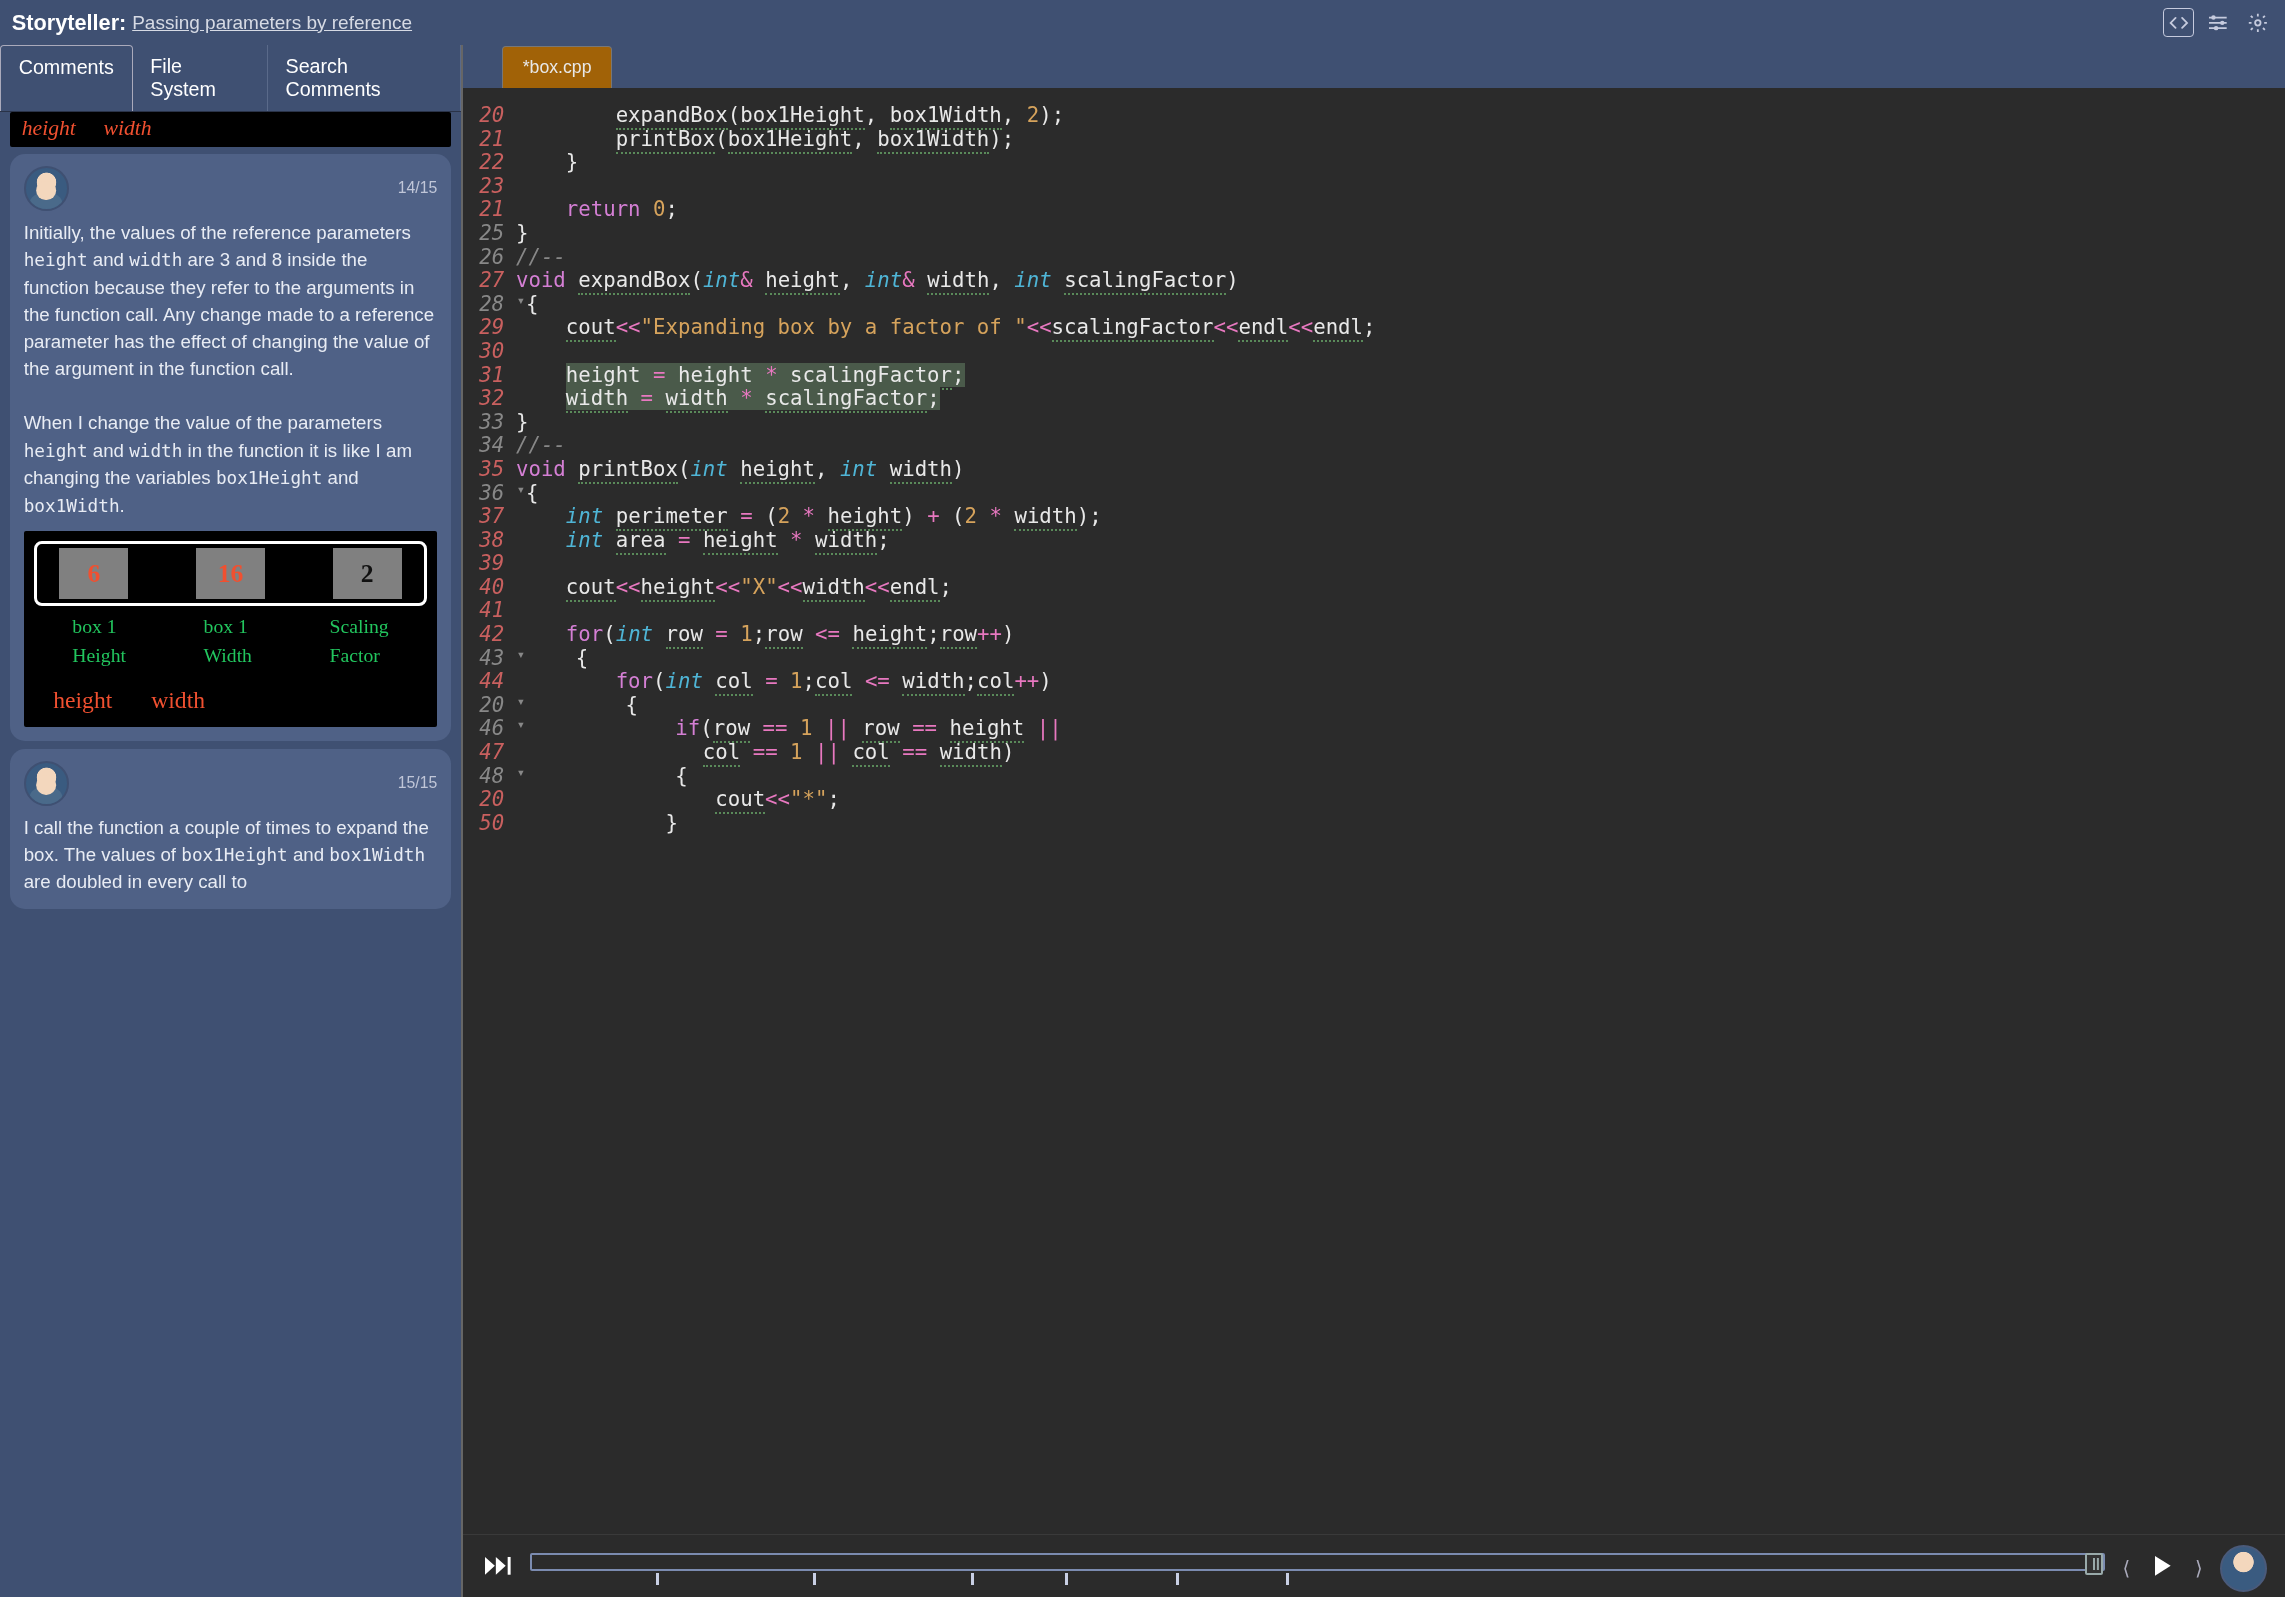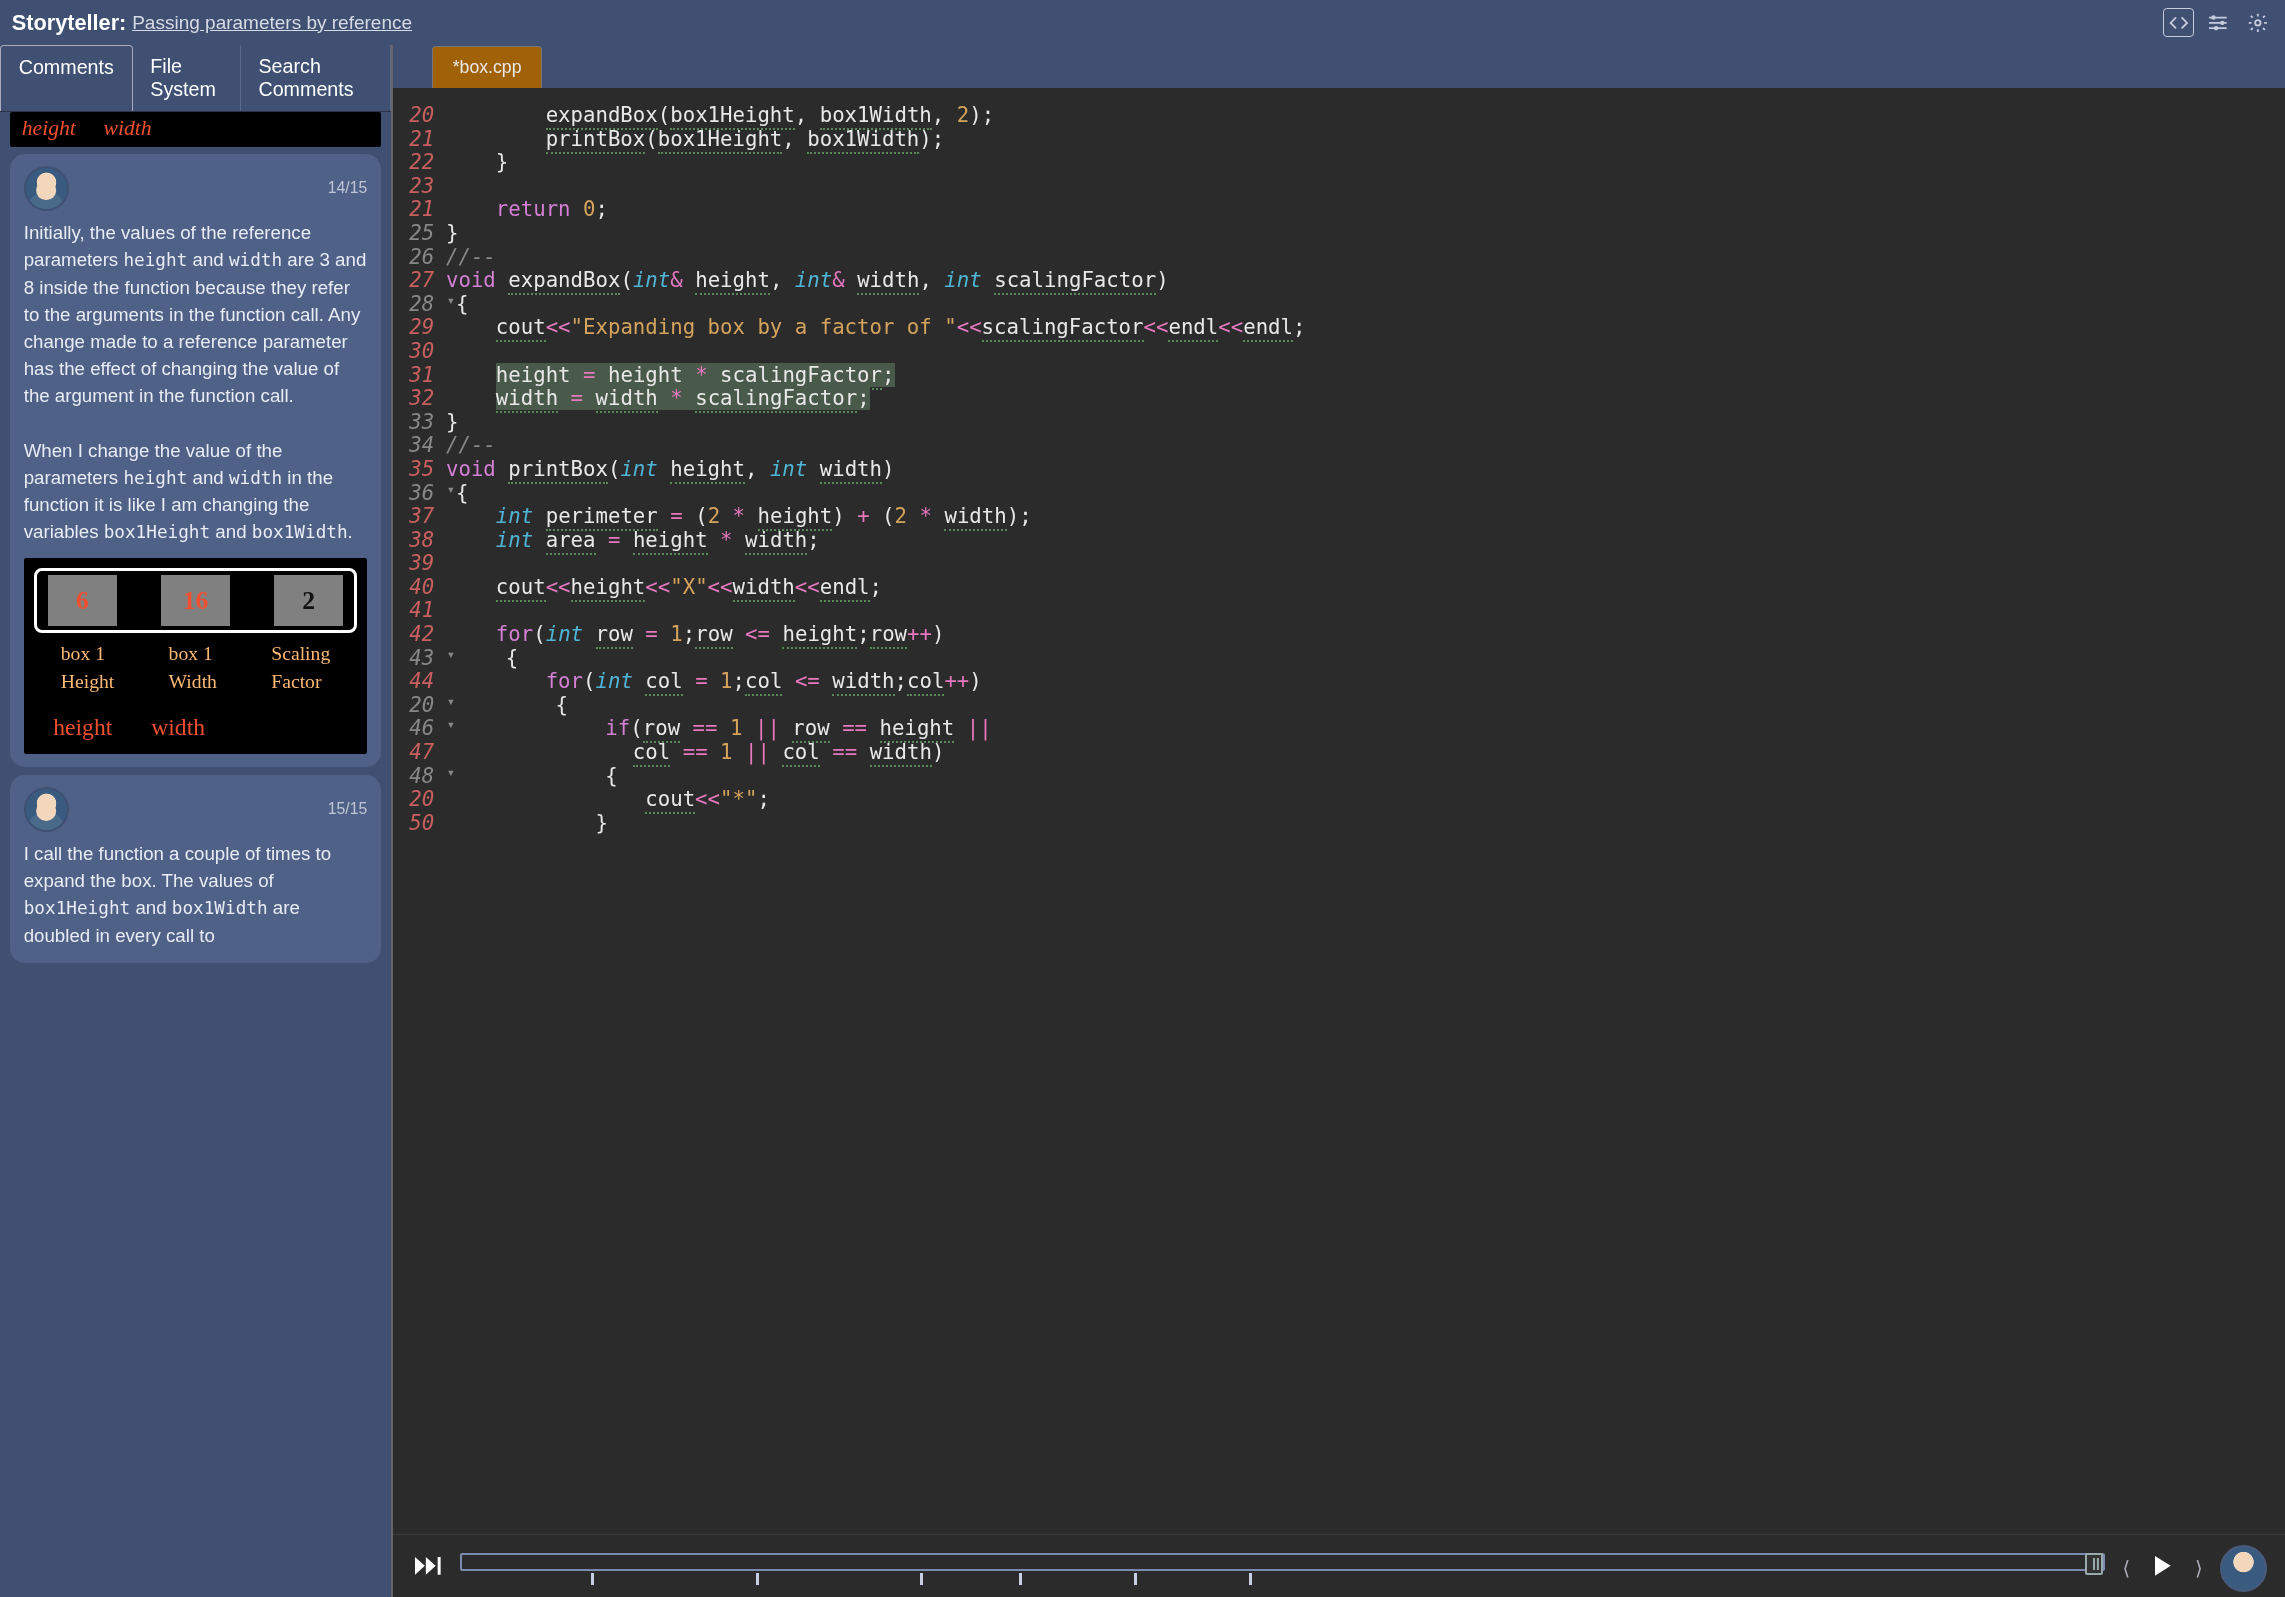--- a/index.html
+++ b/index.html
@@ -12,42 +12,42 @@
   .header-title { font-weight: 600; font-size: 21.7px; }
   .header-subtitle { font-size: 19px; margin-left: 5.9px; font-weight: 400; color: #d6dae4; text-decoration: underline; }
   .header-icons { margin-left: auto; display: flex; gap: 7.9px; align-items: center; }
   .icon-btn { width: 31.5px; height: 29.6px; border: 1.5px solid #c6cbde; border-radius: 3.9px; display:flex; align-items:center; justify-content:center; cursor:pointer; color:#c6cbde; background:transparent;}
   .icon-btn.noborder { border:none; }
   
   
   .split { display: flex; flex: 1; min-height: 0; background:#3f5072; }
   
   
-  .left { width: 393px; background: #3f5072; display: flex; flex-direction: column; border-right: 2px solid #666; }
+  .left { width: 463px; background: #3f5072; display: flex; flex-direction: column; border-right: 2px solid #666; }
   .tabs-left { display: flex; background: #3f5072; border-bottom: 1px solid #2a3348; }
   .tab-left { padding: 9.9px 17.7px; font-size: 19.7px; color: #fff; cursor: pointer; border-right: 1px solid #5a6a8a; }
   .tab-left.active { border: 1px solid #aab; border-bottom:none; border-top-left-radius:3.9px; border-top-right-radius:3.9px; }
   .comments-scroll { flex:1; overflow-y:auto; padding: 0 0 9.9px 0; }
   
   .frag-img { background:#000; margin: 0 9.9px 7.9px 9.9px; border-radius:2px; padding:3.9px 11.8px 5.9px 11.8px; color:#f05030; font-style:italic; font-family: "Segoe Script", cursive; font-size:21.7px; }
   .frag-img .sp { display:inline-block; width:27.6px; }
   
   .comment-card { background:#4f6186; margin: 7.9px 9.9px; border-radius:15px; padding: 11.8px 13.8px 13.8px 13.8px; position:relative; color:#e8ecf4; font-size:18.7px; line-height:1.45; }
   .avatar { width:45px; height:45px; border-radius:50%; border:2px solid #3f5072; background: radial-gradient(circle at 50% 35%, #f3d7bd 0%, #f3d7bd 28%, #3a5b80 30%, #3a5b80 100%); position:relative; overflow:hidden; display:inline-block;}
   .avatar::after{content:"";position:absolute;left:50%;top:30%;width:19.7px;height:19.7px;border-radius:50%;background:#f3d7bd;transform:translateX(-50%);}
   .avatar::before{content:"";position:absolute;left:50%;bottom:-5.9px;width:33px;height:23.6px;border-radius:50% 50% 0 0;background:#4a6a8a;transform:translateX(-50%);}
   .comment-head { display:flex; align-items:center; justify-content:space-between; margin-bottom:7.9px;}
   .count { font-size:15.8px; color:#c0c6d8; }
   .mono { font-family: ui-monospace, SFMono-Regular, Menlo, monospace; font-size:17.7px; }
   
   .sketch { background:#000; border-radius:2px; padding:9.9px; margin-top:11.8px; }
   .sketch-row { border:3.9px solid #fff; border-radius:7.9px; height:65px; display:flex; align-items:stretch; padding:3.9px; gap:29.6px; justify-content:space-around; }
   .cell { background:#808080; flex:0 0 69px; display:flex; align-items:center; justify-content:center; color:#f05030; font-family:"Segoe Script", cursive; font-size:25.6px; font-weight:600; }
   .cell.blkv { color:#111; }
-  .labels { display:flex; justify-content:space-around; color:#fdba74; font-family:"Segoe Script", cursive; font-size:19.7px; margin-top:5.9px; }
+  .labels { display:flex; justify-content:space-around; color:#22c55e; font-family:"Segoe Script", cursive; font-size:19.7px; margin-top:5.9px; }
   .labels2 { display:flex; gap:39px; padding-left:19.7px; color:#f05030; font-family:"Segoe Script", cursive; font-size:23.6px; margin-top:13.8px; }
   
   
   .right { flex:1; display:flex; flex-direction:column; background:#2b2b2b; min-width:0; }
   .tabs-right { display:flex; background:#3f5072; height:43px; align-items:flex-end; padding-left:39px; }
   .tab-right { background:#a16207; color:#e8e8e8; font-size:17.7px; padding:9.9px 19.7px; border:1px solid #777; border-bottom:none; border-top-left-radius:3.9px; border-top-right-radius:3.9px; cursor:pointer;}
   
   .editor { flex:1; overflow:auto; font-family: ui-monospace, SFMono-Regular, Menlo, Consolas, monospace; font-size:20.7px; line-height:1.14; padding-top:16px; background:#2b2b2b; }
   .line { display:flex; white-space:pre; }
   .gutter { width:53px; text-align:right; padding-right:11.8px; color:#c9605f; font-style:italic; user-select:none; flex-shrink:0; }

